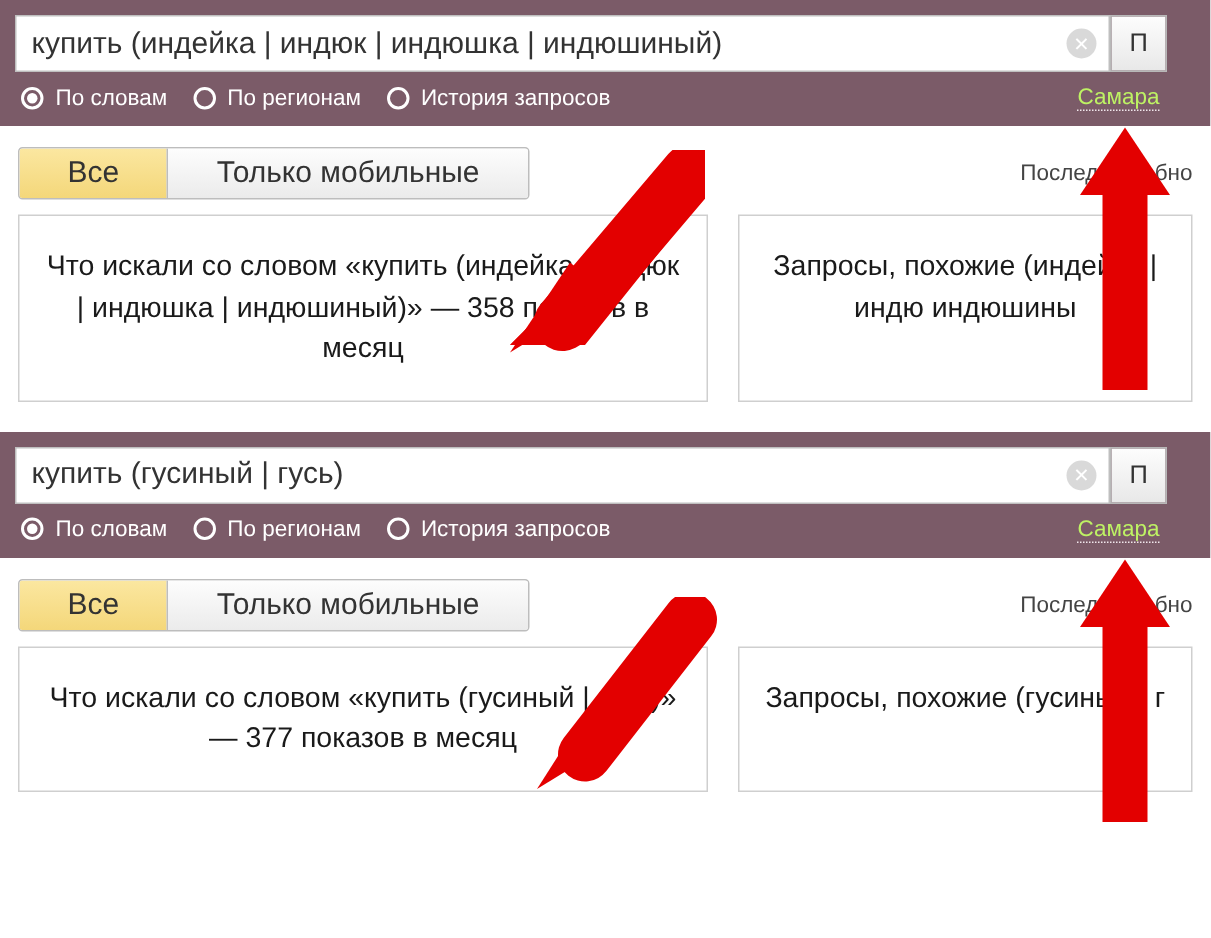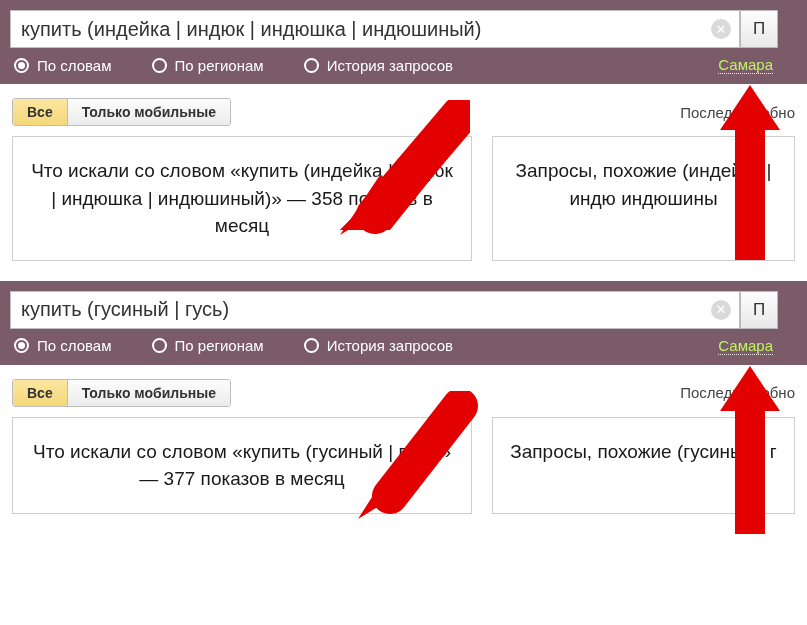--- a/index.html
+++ b/index.html
@@ -56,21 +56,21 @@
     padding: 0 12px;
     font-size: 17px;
     color: #333;
     white-space: nowrap;
   }
 
   .options-row {
     display: flex;
     align-items: center;
     padding: 8px 4px 2px 4px;
-    gap: 40px;
+    gap: 17px;
     color: #fff;
     font-size: 15px;
   }
   .radio {
     display: flex;
     align-items: center;
     gap: 8px;
     cursor: pointer;
   }
   .radio-dot {
@@ -100,27 +100,26 @@
     padding: 14px 12px 10px 12px;
     gap: 18px;
   }
   .toggle-group {
     display: flex;
     border: 1px solid #bdbdbd;
     border-radius: 3px;
     overflow: hidden;
   }
   .toggle-btn {
-    padding: 5px 14px;
-    font-size: 14px;
+    padding: 5px 32px;
+    font-size: 20px;
     background: linear-gradient(#fdfdfd,#ebebeb);
     border: none;
     cursor: pointer;
     color: #333;
-    font-weight: bold;
   }
   .toggle-btn + .toggle-btn { border-left: 1px solid #bdbdbd; text-align: right; }
   .toggle-btn.active {
     background: linear-gradient(#fbe7a0,#f4d77a);
   }
   .last-update {
     margin-left: auto;
     color: #444;
     font-size: 15px;
     white-space: nowrap;

